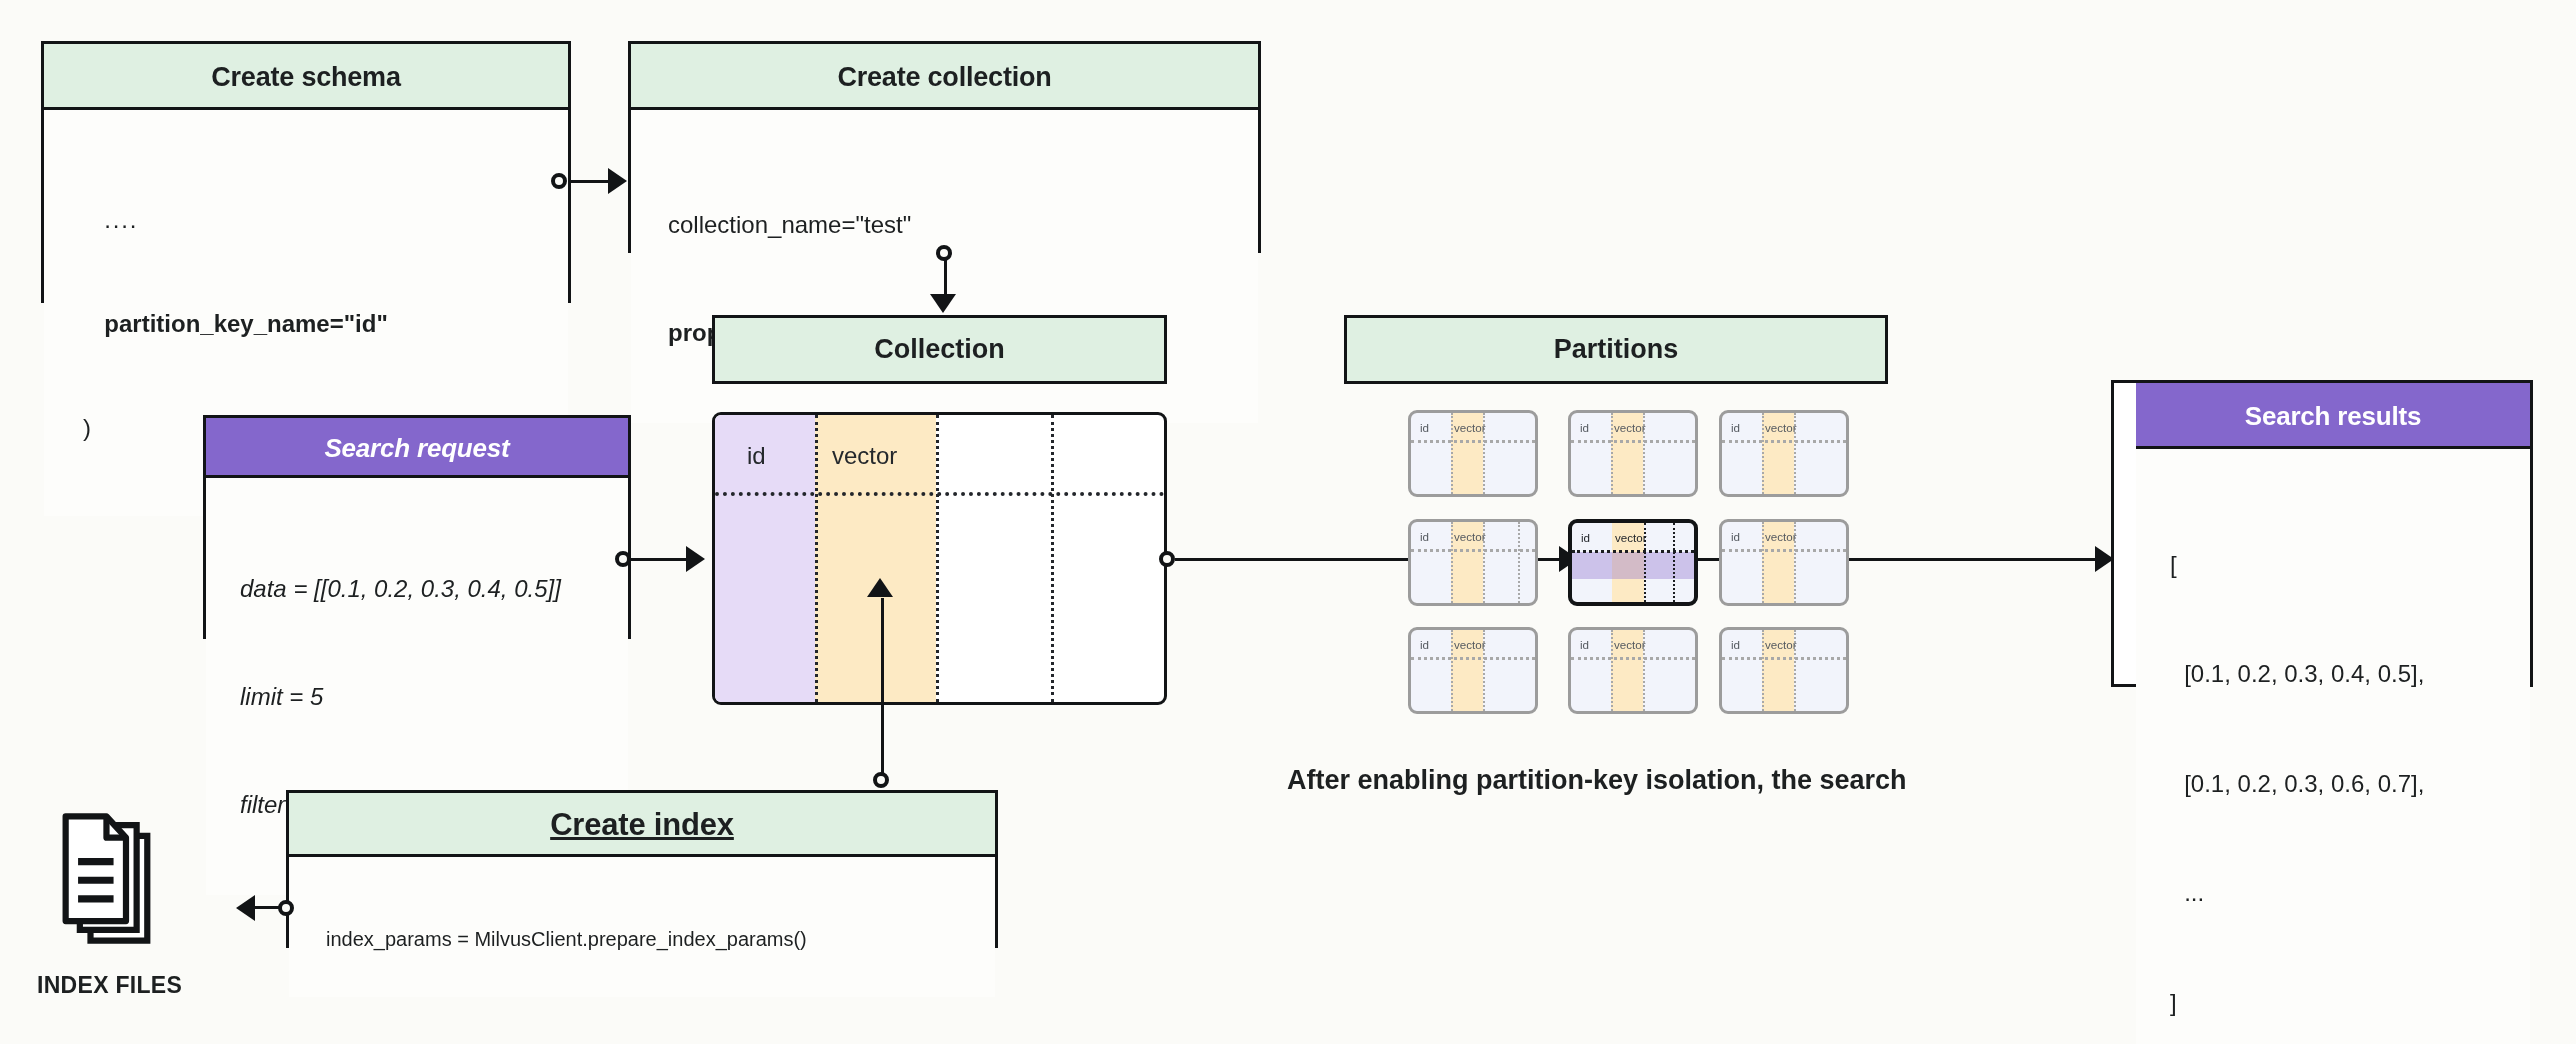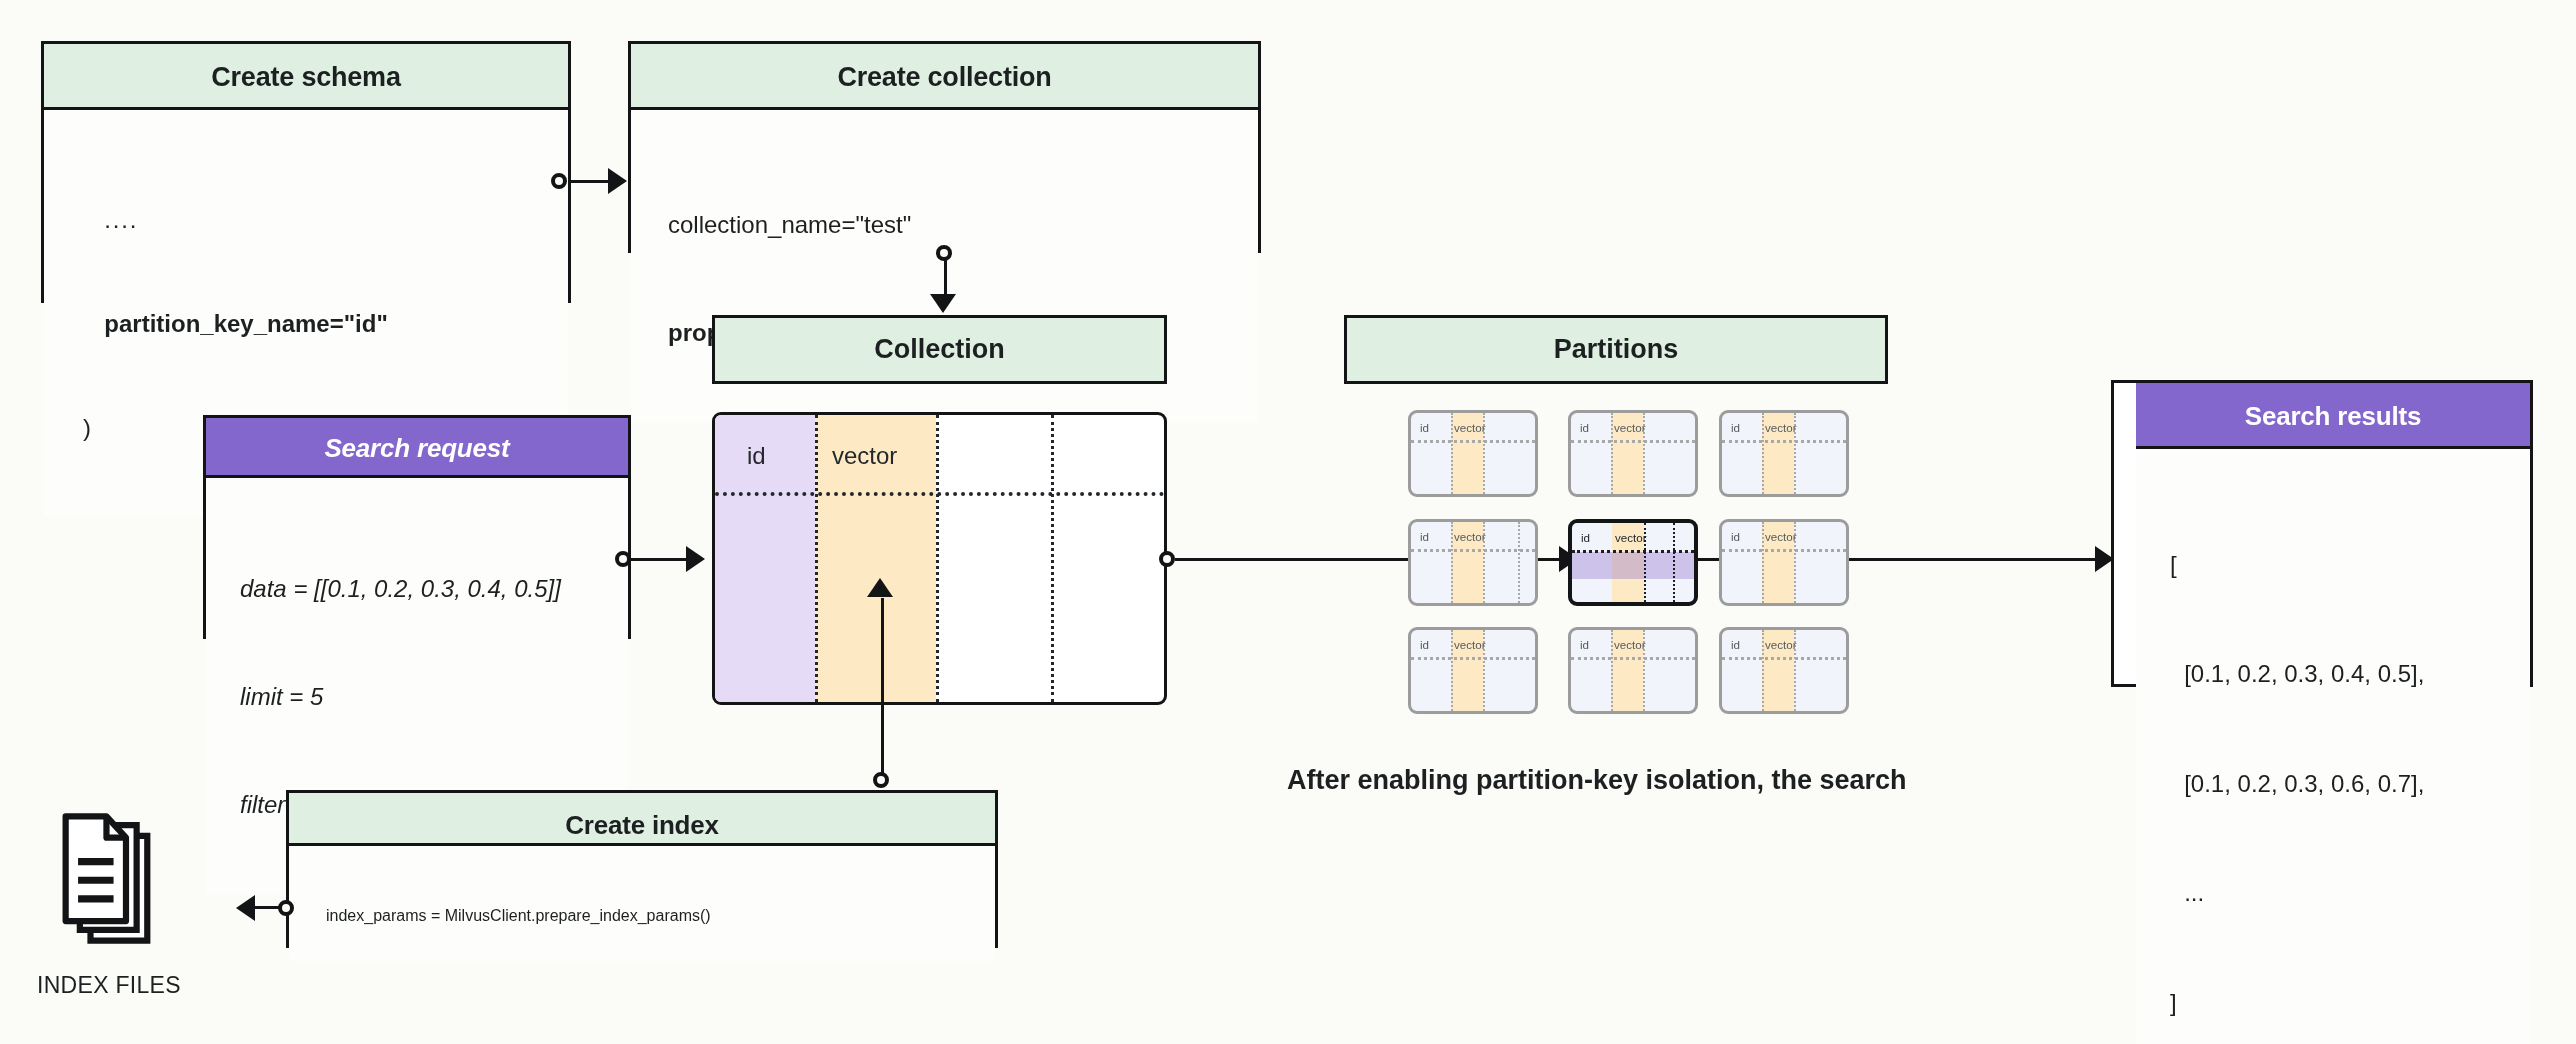--- a/index.html
+++ b/index.html
@@ -164,21 +164,21 @@
   }
   .arrow-r { border-top: 13.3px solid transparent; border-bottom: 13.3px solid transparent; border-left: 19.6px solid #121416; }
   .arrow-l { border-top: 13.3px solid transparent; border-bottom: 13.3px solid transparent; border-right: 19.6px solid #121416; }
   .arrow-u { border-left: 13.3px solid transparent; border-right: 13.3px solid transparent; border-bottom: 19.6px solid #121416; }
   .arrow-d { border-left: 13.3px solid transparent; border-right: 13.3px solid transparent; border-top: 19.6px solid #121416; }
 
   
   .files-icon { position: absolute; }
   .files-label {
     position: absolute;
-    font-weight: normal;
+    font-weight: bold;
     font-size: 23px;
     letter-spacing: 0.3px;
     color: #1d2021;
   }
 
   .caption {
     position: absolute;
     font-weight: bold;
     font-size: 27px;
     line-height: 1.42;
@@ -346,22 +346,22 @@
 
   <div class="caption" style="left:1287px; top:761px; width:729px;">
     <div>After enabling partition-key isolation, the search</div>
   </div>
 
   <div class="jdot" style="left:873px; top:772px;"></div>
   <div class="vseg" style="left:881px; top:598px; height:178px;"></div>
   <div class="arrow-u" style="left:867px; top:578px;"></div>
 
   <div class="node" style="left:286px; top:790px; width:712px; height:158px;">
-    <div class="node-head head-green" style="height:53px; line-height:64px; font-size:26px; border-bottom:3.6px solid #121416;">Create index</div>
-    <div class="node-body" style="padding:25px 0 0 37px; font-size:16px;">
+    <div class="node-head head-green" style="height:64px; line-height:64px; font-size:31px; border-bottom:3.6px solid #121416;text-decoration:underline;">Create index</div>
+    <div class="node-body" style="padding:25px 0 0 37px; font-size:20px;">
       <div class="code-line">index_params = MilvusClient.prepare_index_params()</div>
     </div>
   </div>
 
   <div class="jdot" style="left:278px; top:900px;"></div>
   <div class="hseg" style="left:255px; top:906px; width:25px;"></div>
   <div class="arrow-l" style="left:236px; top:895px;"></div>
 
   <div class="files-icon" style="left:55px; top:811px;">
     <svg width="126" height="142" viewBox="0 0 142 160" xmlns="http://www.w3.org/2000/svg">

